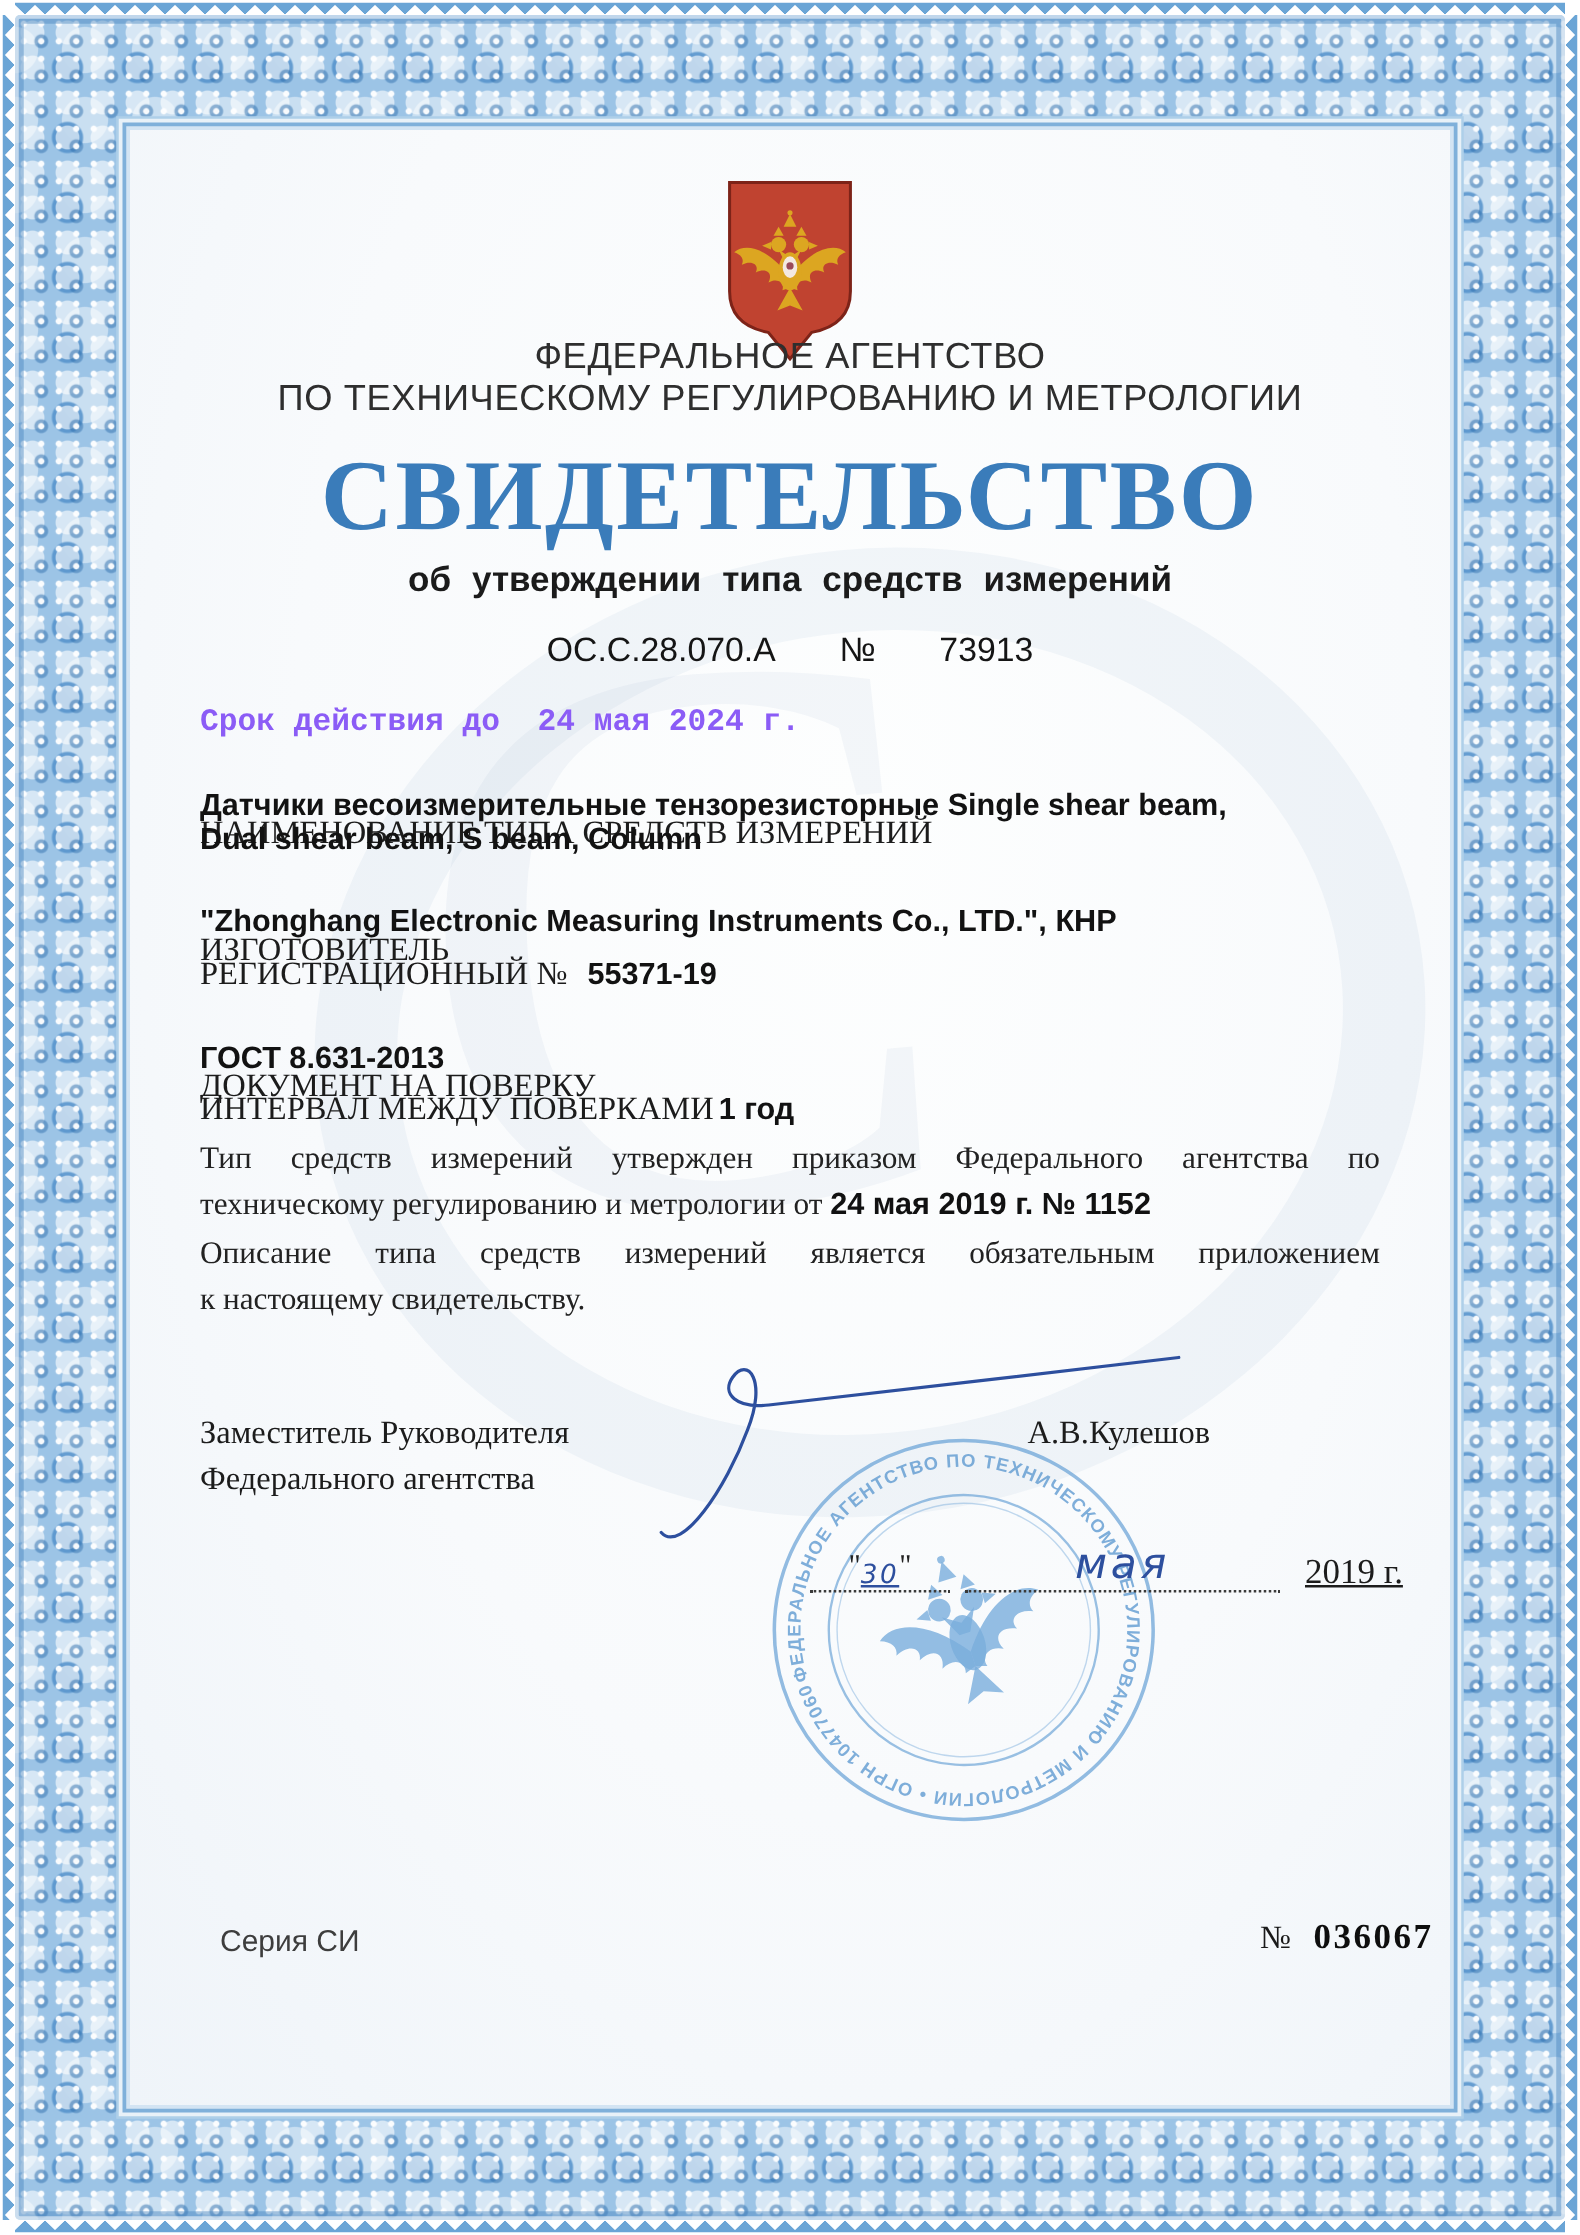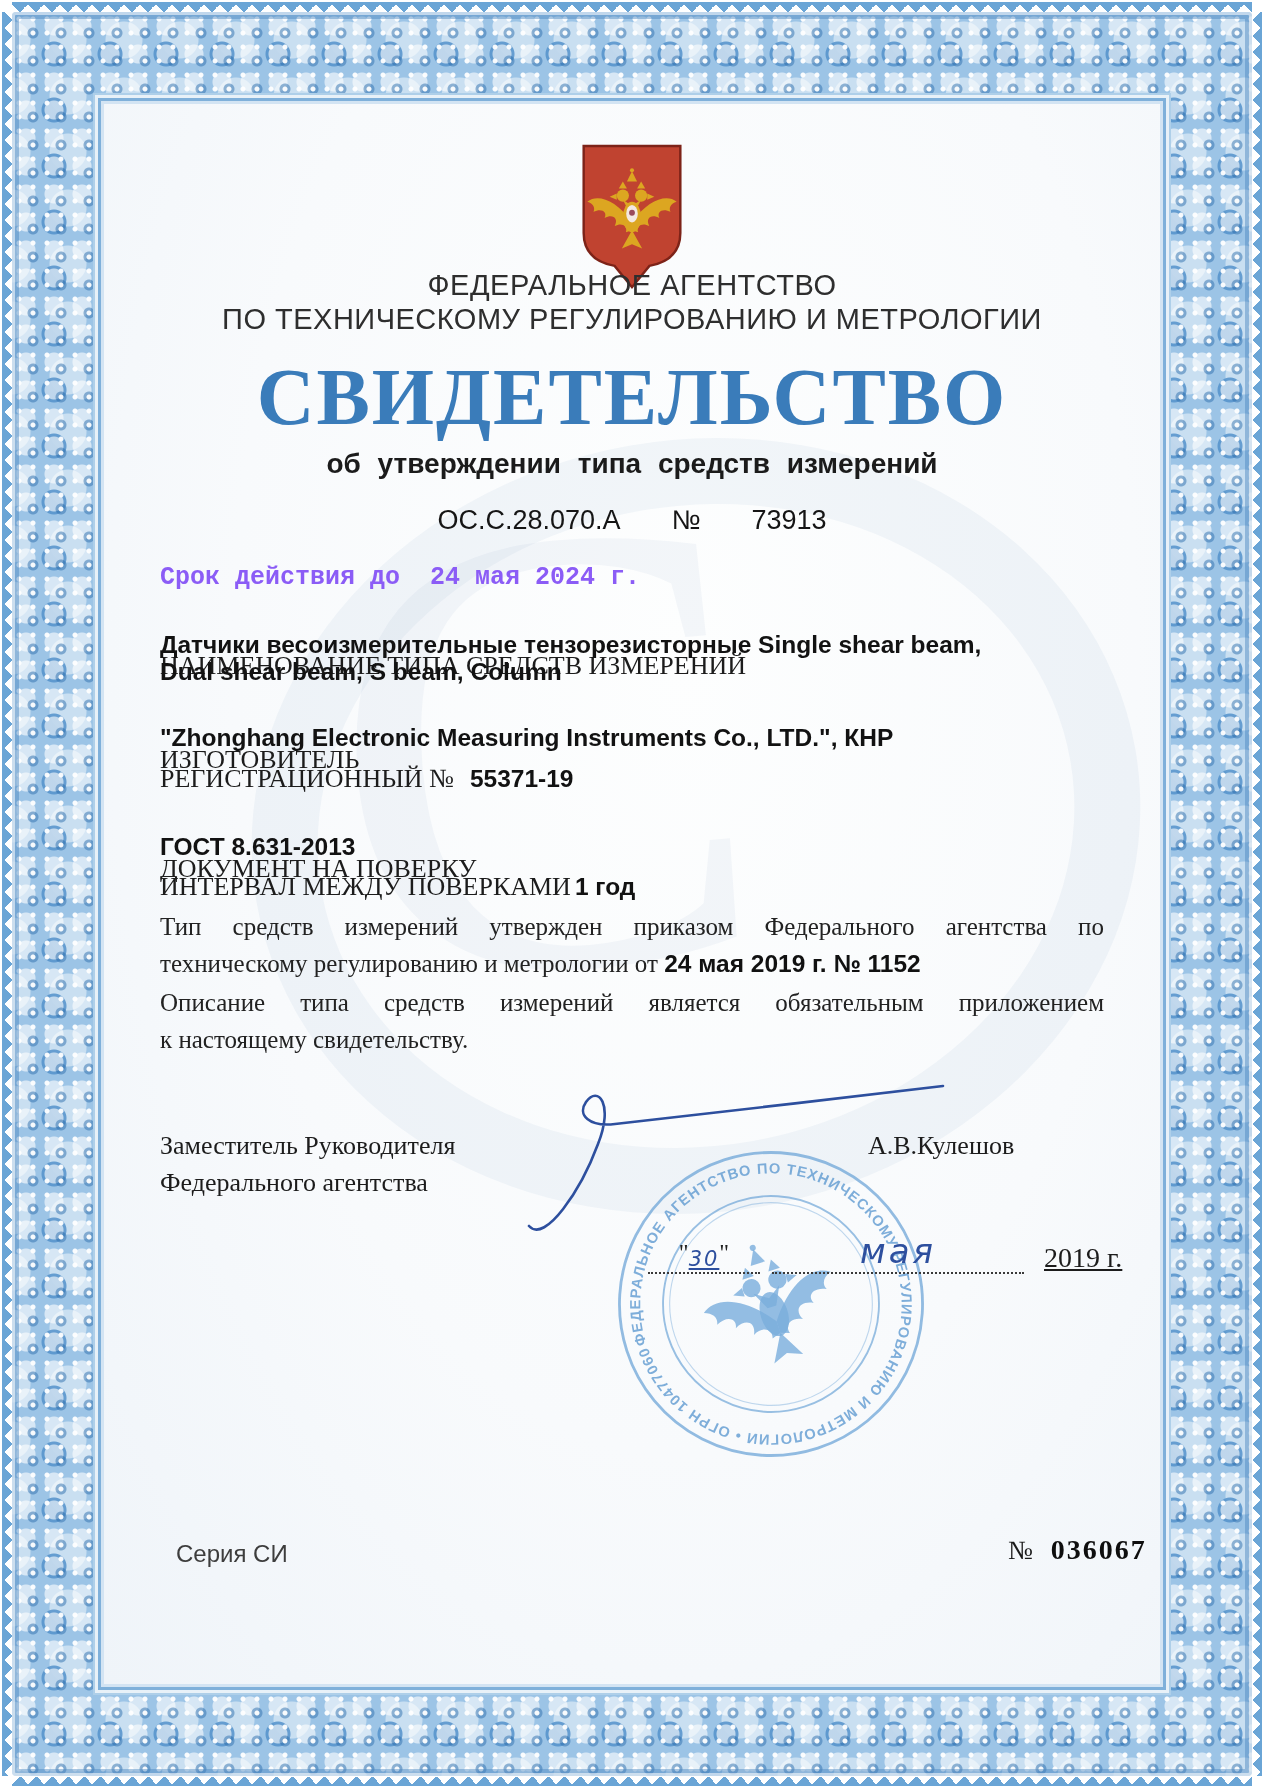--- a/index.html
+++ b/index.html
@@ -55,21 +55,21 @@
   .big-title { font-family:"Liberation Serif", serif; font-weight:bold; font-size:80px; letter-spacing:2px; color:#3a7cba; }
   .subtitle { font-family:"Liberation Sans", sans-serif; font-weight:bold; font-size:28px; color:#1b1b1b; word-spacing:9px; }
   .certline { font-family:"Liberation Sans", sans-serif; font-weight:normal; font-size:27px; color:#151515; word-spacing:18px; }
   .label-serif { font-size:26px; color:#1c1c1c;margin-top:48px; }
   .val-bold { font-family:"Liberation Sans", sans-serif; font-weight:bold; font-size:24.5px; color:#121212; line-height:28px; }
   .validity { font-family:Liberation Mono, monospace; font-weight:bold; font-size:25px; color:#8b5cf6; }
   .para { font-size:25px; line-height:37px; color:#222; text-align:justify; }
   .jline { text-align:justify; text-align-last:justify; }
   .inline-bold { font-family:"Liberation Sans", sans-serif; font-weight:bold; font-size:24.5px; color:#111; }
   .role { font-size:26px; line-height:37px; color:#1c1c1c; }
-  .signer { font-size:26px; color:#1c1c1c;margin-left:46px; }
+  .signer { font-size:26px; color:#1c1c1c; }
   
   .sig-svg { position:absolute; left:515px; top:1052px; z-index:7; }
   .stamp {
     position:absolute; left:610px; top:1143px; width:322px; height:322px; z-index:4;
     transform:rotate(-18deg); opacity:.85;
   }
   .date-row { position:absolute; left:648px; top:1188px; z-index:7; display:flex; align-items:flex-end; }
   .dot-seg { border-bottom:2.5px dotted #3a3a3a; text-align:center; padding-bottom:1px; }
   .seg-day { width:112px; }
   .seg-month { width:252px; margin-left:12px; margin-right:14px;margin-top:43px; }

